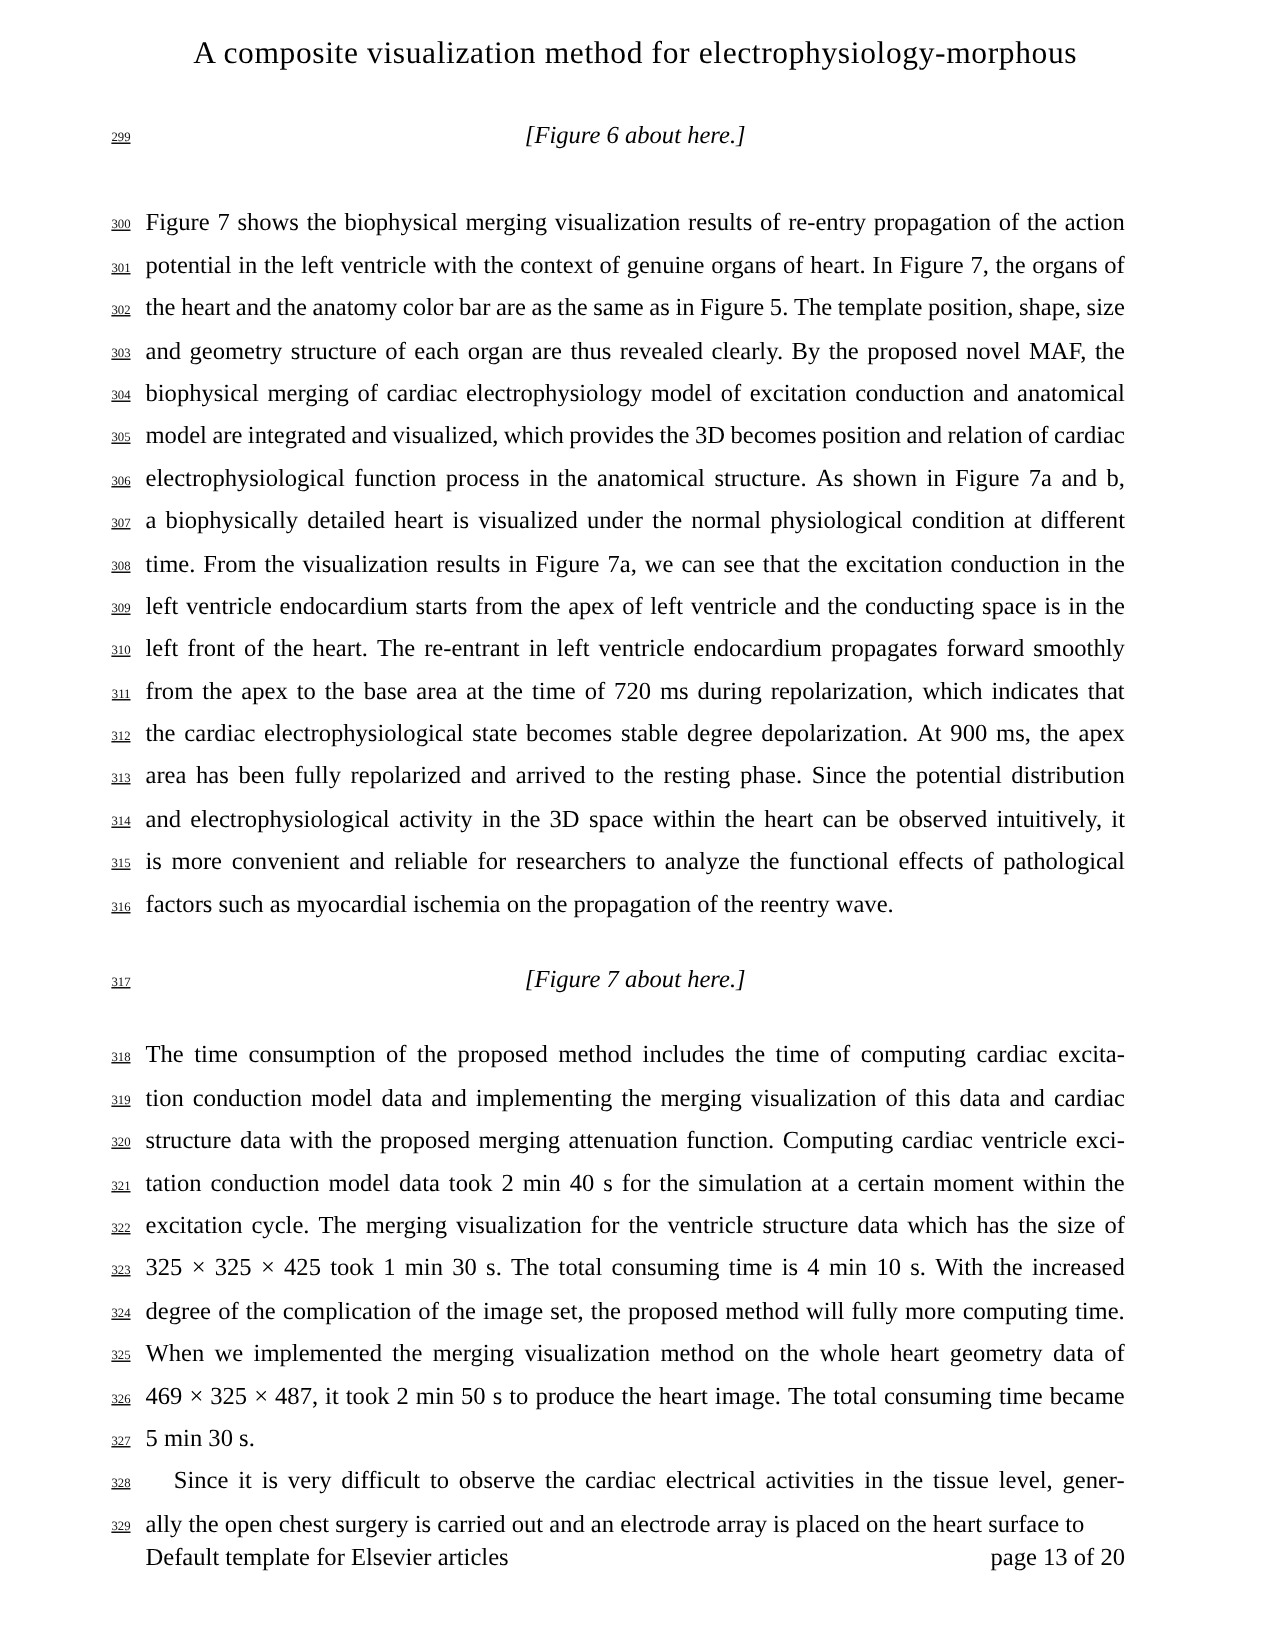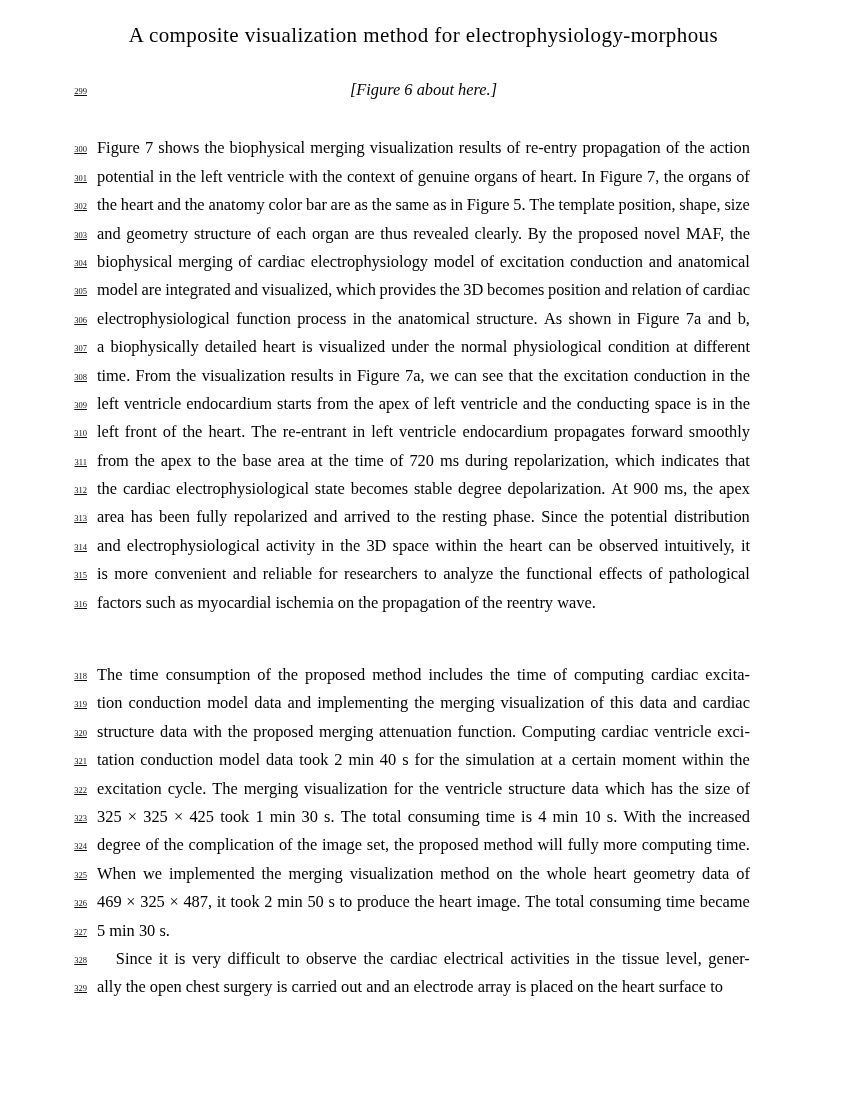--- a/index.html
+++ b/index.html
@@ -445,20 +445,24 @@
           </span>
         </div>
         <div class="line">
           <span class="lineno">316</span>
           <span class="linetext">factors such as myocardial ischemia on the propagation of the reentry wave.</span>
         </div>
       </div>
 
     <div class="gap-md"></div>
 
+    <div class="line">
+      <span class="lineno">317</span>
+      <span class="linetext center">[Figure 7 about here.]</span>
+    </div>
 
     <div class="gap-md"></div>
 
     <div id="para2">
         <div class="line">
           <span class="lineno">318</span>
           <span class="linetext just">
             <span>The</span>
             <span>time</span>
             <span>consumption</span>
@@ -677,14 +681,18 @@
           </span>
         </div>
         <div class="line">
           <span class="lineno">329</span>
           <span class="linetext">ally the open chest surgery is carried out and an electrode array is placed on the heart surface to</span>
         </div>
       </div>
 
   </div>
 
+  <div class="footer">
+    <span>Default template for Elsevier articles</span>
+    <span>page 13 of 20</span>
+  </div>
 
 </div>
 
 </body></html>

